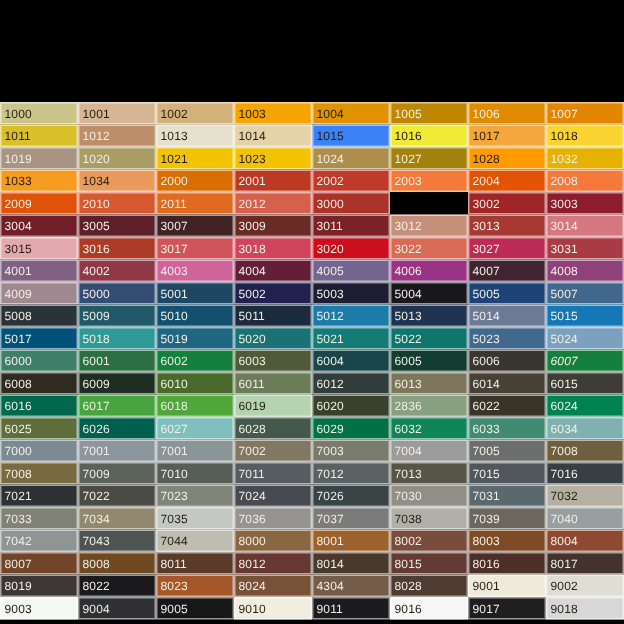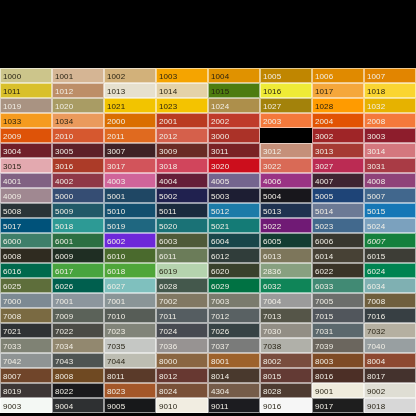--- a/index.html
+++ b/index.html
@@ -80,21 +80,21 @@
       </div>
       <div class="swatch" style="background: rgb(189, 142, 104);">
         <span class="swatch-label" style="color: rgb(242, 239, 230);">1012</span>
       </div>
       <div class="swatch" style="background: rgb(230, 224, 206);">
         <span class="swatch-label" style="color: rgb(36, 31, 16);">1013</span>
       </div>
       <div class="swatch" style="background: rgb(228, 210, 168);">
         <span class="swatch-label" style="color: rgb(36, 31, 16);">1014</span>
       </div>
-      <div class="swatch" style="background: #4d7c0f;">
+      <div class="swatch" style="background: #3b82f6;">
         <span class="swatch-label" style="color: rgb(36, 31, 16);">1015</span>
       </div>
       <div class="swatch" style="background: rgb(239, 235, 54);">
         <span class="swatch-label" style="color: rgb(36, 31, 16);">1016</span>
       </div>
       <div class="swatch" style="background: rgb(245, 167, 59);">
         <span class="swatch-label" style="color: rgb(36, 31, 16);">1017</span>
       </div>
       <div class="swatch" style="background: rgb(250, 213, 49);">
         <span class="swatch-label" style="color: rgb(36, 31, 16);">1018</span>
@@ -317,38 +317,38 @@
       </div>
       <div class="swatch" style="background: rgb(31, 103, 128);">
         <span class="swatch-label" style="color: rgb(242, 239, 230);">5019</span>
       </div>
       <div class="swatch" style="background: rgb(26, 114, 118);">
         <span class="swatch-label" style="color: rgb(242, 239, 230);">5020</span>
       </div>
       <div class="swatch" style="background: rgb(20, 123, 118);">
         <span class="swatch-label" style="color: rgb(242, 239, 230);">5021</span>
       </div>
-      <div class="swatch" style="background: #701a75;">
+      <div class="swatch" style="background: #0f766e;">
         <span class="swatch-label" style="color: rgb(242, 239, 230);">5022</span>
       </div>
       <div class="swatch" style="background: rgb(66, 105, 141);">
         <span class="swatch-label" style="color: rgb(242, 239, 230);">5023</span>
       </div>
       <div class="swatch" style="background: rgb(123, 161, 190);">
         <span class="swatch-label" style="color: rgb(242, 239, 230);">5024</span>
       </div>
     </div>
     <div class="swatch-row">
       <div class="swatch" style="background: rgb(62, 127, 106);">
         <span class="swatch-label" style="color: rgb(242, 239, 230);">6000</span>
       </div>
       <div class="swatch" style="background: rgb(44, 111, 66);">
         <span class="swatch-label" style="color: rgb(242, 239, 230);">6001</span>
       </div>
-      <div class="swatch" style="background: #6d28d9;">
+      <div class="swatch" style="background: #15803d;">
         <span class="swatch-label" style="color: rgb(242, 239, 230);">6002</span>
       </div>
       <div class="swatch" style="background: rgb(79, 90, 57);">
         <span class="swatch-label" style="color: rgb(242, 239, 230);">6003</span>
       </div>
       <div class="swatch" style="background: rgb(25, 70, 74);">
         <span class="swatch-label" style="color: rgb(242, 239, 230);">6004</span>
       </div>
       <div class="swatch" style="background: rgb(19, 61, 50);">
         <span class="swatch-label" style="color: rgb(242, 239, 230);">6005</span>

